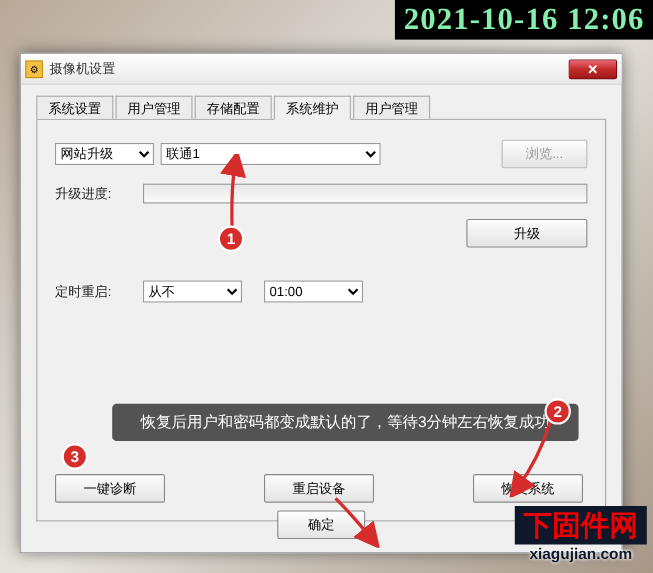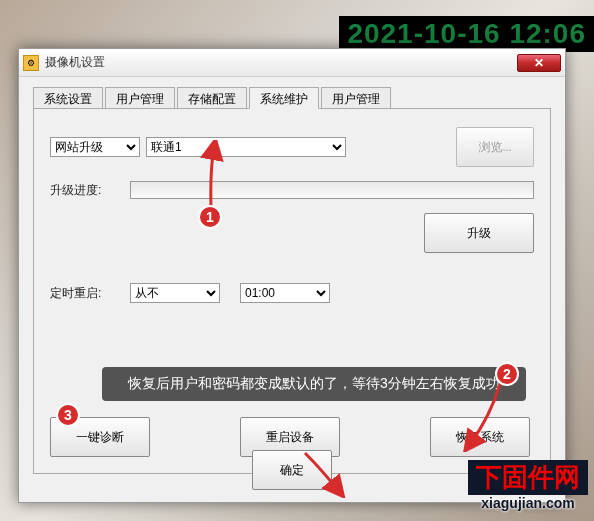--- a/index.html
+++ b/index.html
@@ -9,23 +9,23 @@
   font-size: 12px;
   background: #888;
   position: relative;
   overflow: hidden;
 }
 .bg {
   position: absolute; inset: 0;
   background: linear-gradient(135deg, #b8a898 0%, #d4cfc8 30%, #e8e4de 50%, #c8c2b8 70%, #a89888 100%);
 }
 .timestamp {
-  position: absolute; top: 16px; right: 0;
-  background: #000; color: #15803d;
-  font-family: Liberation Sans, sans-serif;
+  position: absolute; top: 0; right: 0;
+  background: #000; color: #86efac;
+  font-family: Liberation Serif, serif;
   font-size: 28px; font-weight: bold;
   padding: 2px 8px;
   letter-spacing: 1px;
 }
 .dialog {
   position: absolute;
   left: 18px; top: 48px;
   width: 548px; height: 455px;
   background: #f0f0f0;
   border: 1px solid #9a9a9a;
@@ -99,28 +99,28 @@
   height: 20px;
   font-size: 12px;
   border: 1px solid #999;
   background: #fff;
 }
 .sel-upgrade { width: 90px; }
 .sel-line { width: 200px; margin-left: 6px; }
 .sel-restart1 { width: 90px; }
 .sel-restart2 { width: 90px; margin-left: 20px; }
 .btn {
-  height: 40px;
+  height: 26px;
   padding: 0 20px;
   border: 1px solid #888;
   background: linear-gradient(#fdfdfd, #e4e4e4);
   border-radius: 2px;
   font-size: 12px;
   cursor: pointer;
-  font-family: Liberation Serif, serif;
+  font-family: Liberation Sans, sans-serif;
 }
 .btn:disabled { color: #999; border-color:#bbb; }
 .browse-btn { margin-left: auto; width: 78px; }
 .progress {
   flex: 1; height: 18px;
   border: 1px solid #999;
   background: linear-gradient(#e8e8e8, #fafafa);
 }
 .upgrade-row { justify-content: flex-end; margin-top: 12px; margin-bottom: 30px; }
 .upgrade-btn { width: 110px; }

